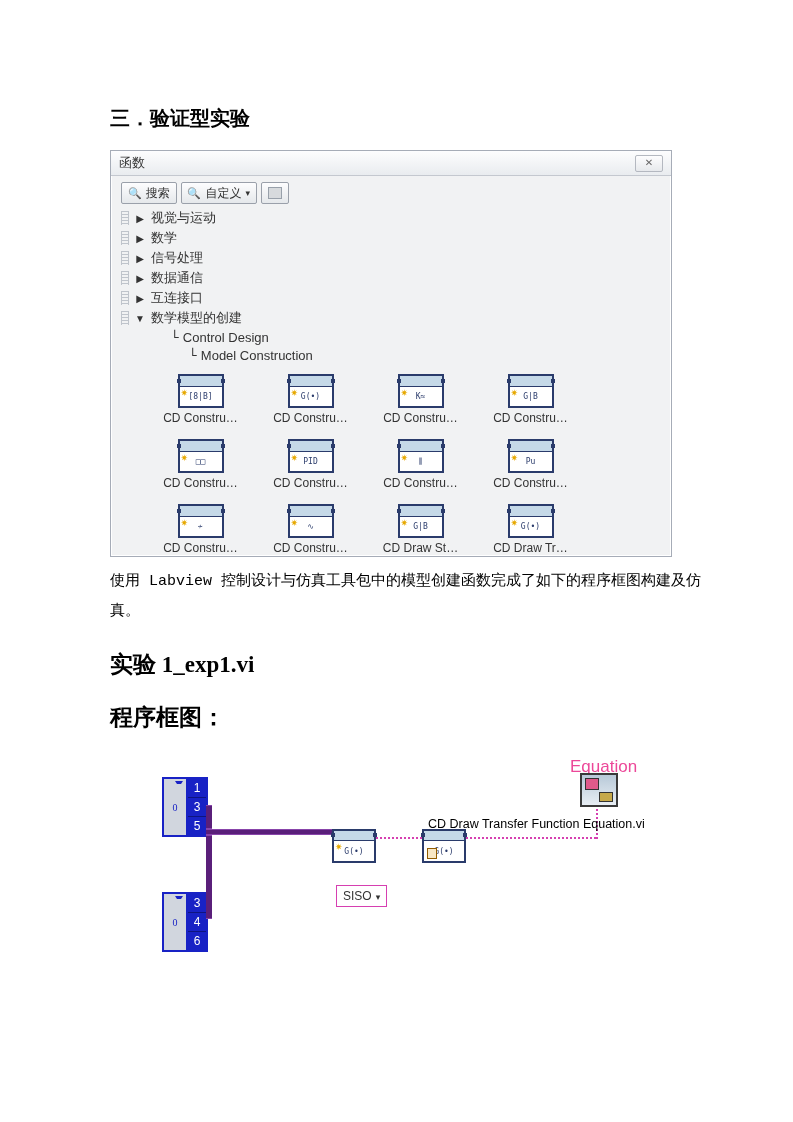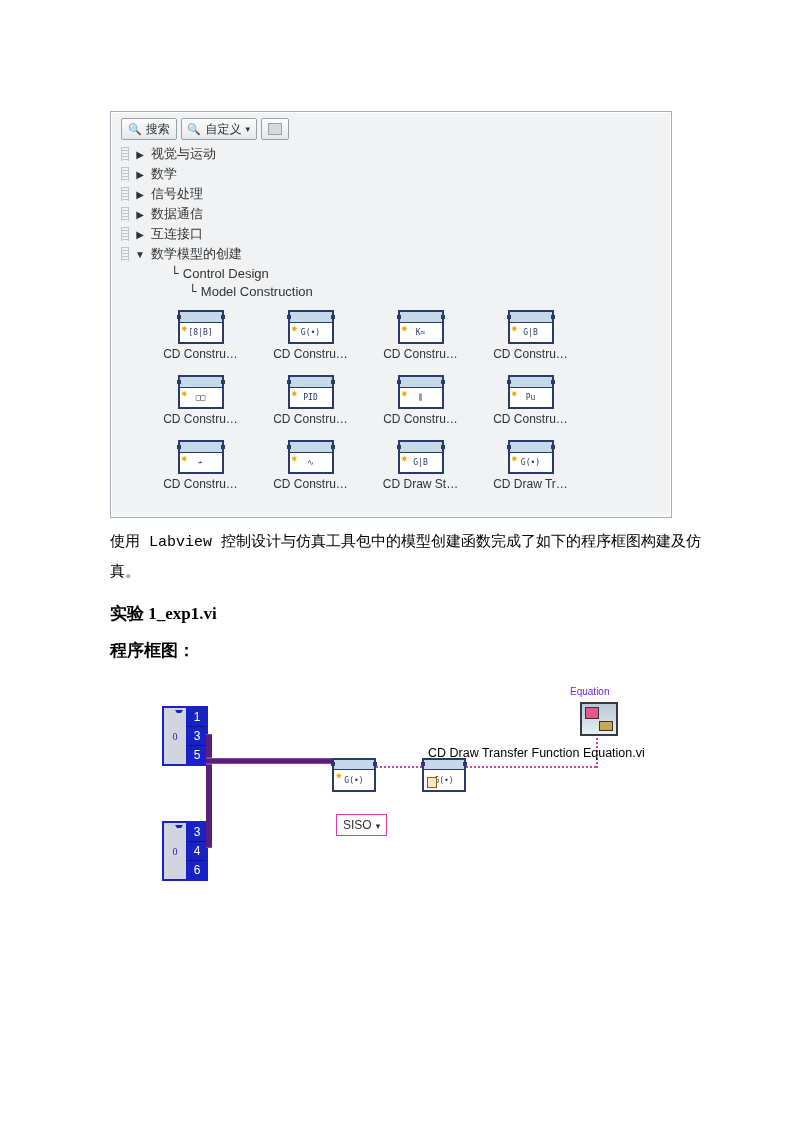--- a/index.html
+++ b/index.html
@@ -20,23 +20,23 @@
     font-size: 20px;
     font-weight: bold;
     margin: 0 0 18px 0;
   }
   .h2 {
     font-size: 17px;
     font-weight: bold;
     margin: 0 0 10px 0;
   }
   .h3 {
-    font-size: 17px;
+    font-size: 23px;
     font-weight: bold;
-    margin: 14px 0 10px 0;
+    margin: 22px 0 10px 0;
   }
   .para {
     font-size: 15px;
     line-height: 2;
     margin: 10px 0;
     font-family: Liberation Mono, monospace;
   }
 
   
   .palette-window {
@@ -283,23 +283,23 @@
     color: #333;
   }
   .siso::after {
     content: "▾";
     font-size: 9px;
     margin-left: 4px;
     color: #333;
   }
   .eq-label {
     position: absolute;
-    font-size: 10px;
+    font-size: 17px;
     font-family: Tahoma, sans-serif;
-    color: #6d28d9;
+    color: #ec4899;
   }
   .eq-ind {
     position: absolute;
     width: 34px;
     height: 30px;
     border: 2px solid #3a3a3a;
     background: linear-gradient(#b8c9d8,#e8eef4);
   }
   .eq-ind::before {
     content:""; position:absolute; top:3px; left:3px; width:12px; height:10px;
@@ -313,22 +313,27 @@
     position: absolute;
     font-size: 12.5px;
     font-family: Tahoma, sans-serif;
     color: #000;
   }
 </style>
 </head>
 <body>
 
 <div class="page">
+  <div class="h1">三．验证型实验</div>
 
   <div class="palette-window">
+    <div class="palette-titlebar">
+      <span>函数</span>
+      <span class="palette-close">✕</span>
+    </div>
     <div class="palette-body">
       <div class="palette-toolbar">
         <div class="palette-btn">
           <span class="mag">🔍</span>
           <span>搜索</span>
         </div>
         <div class="palette-btn">
           <span class="mag">🔍</span>
           <span>自定义</span>
           <span style="font-size:9px">▾</span>

